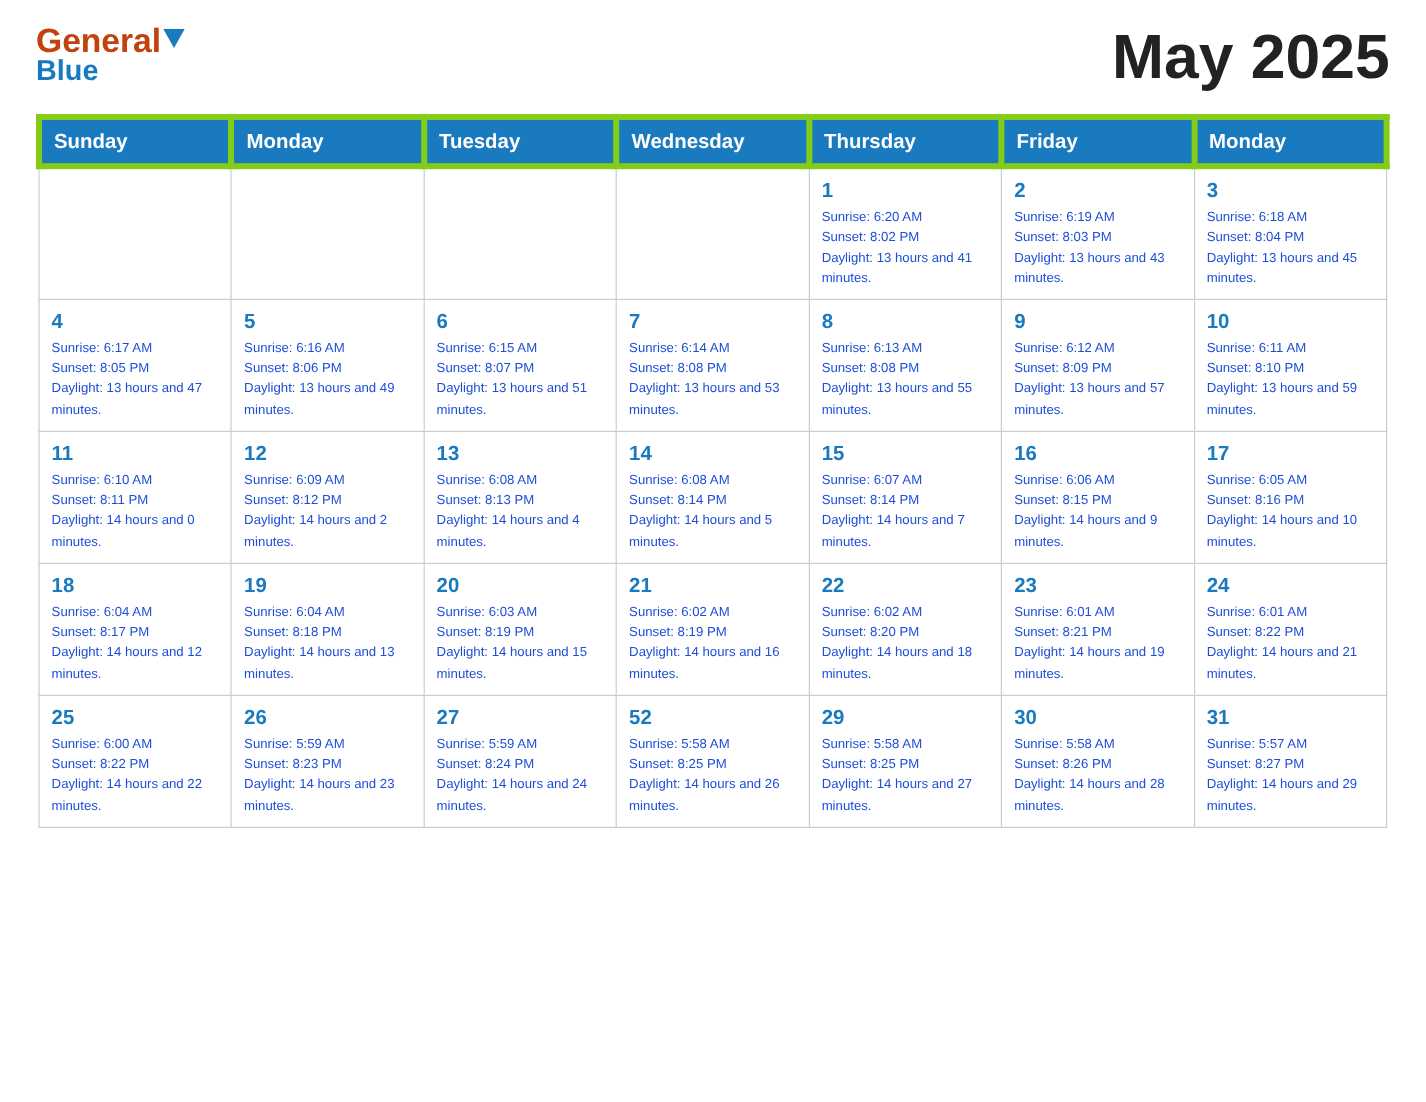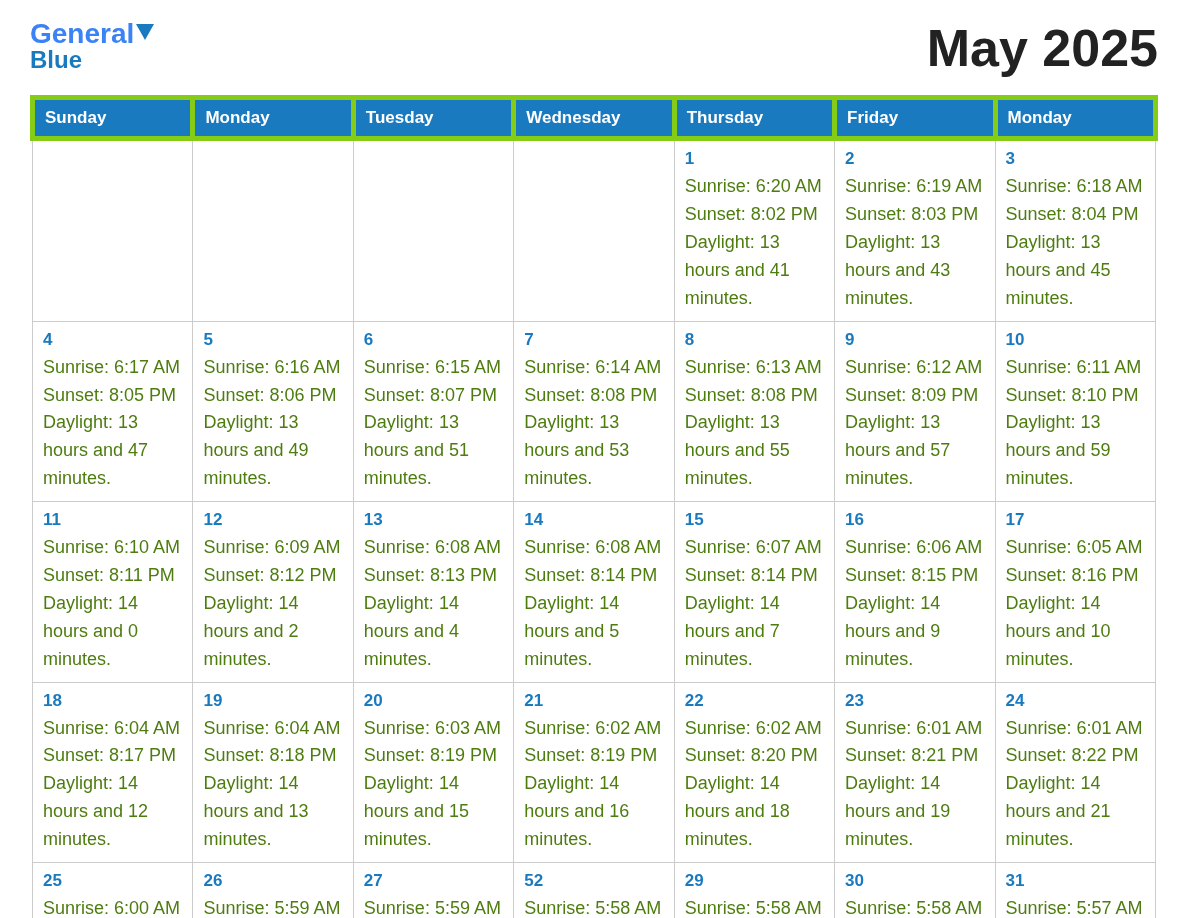--- a/index.html
+++ b/index.html
@@ -17,21 +17,21 @@
       margin-bottom: 18px;
     }
     .logo {
       display: flex;
       flex-direction: column;
       align-items: flex-start;
     }
     .logo-text-general {
       font-size: 28px;
       font-weight: bold;
-      color: #3b82f6;
+      color: #c2410c;
       line-height: 1;
     }
     .logo-text-blue {
       font-size: 24px;
       font-weight: bold;
       color: #1a7abf;
       line-height: 1;
     }
     .logo-line {
       display: flex;
@@ -71,22 +71,22 @@
       width: calc(100% / 7);
       min-height: 100px;
     }
     .day-number {
       font-size: 17px;
       font-weight: bold;
       color: #1a7abf;
       margin-bottom: 4px;
     }
     .day-info {
-      font-size: 18px;
-      color: #4d7c0f;
+      font-size: 11px;
+      color: #1d4ed8;
       line-height: 1.55;
     }
     .empty-cell {
       background: #fff;
     }
     tr.week-row td {
       height: 110px;
     }
   </style>
 </head>

